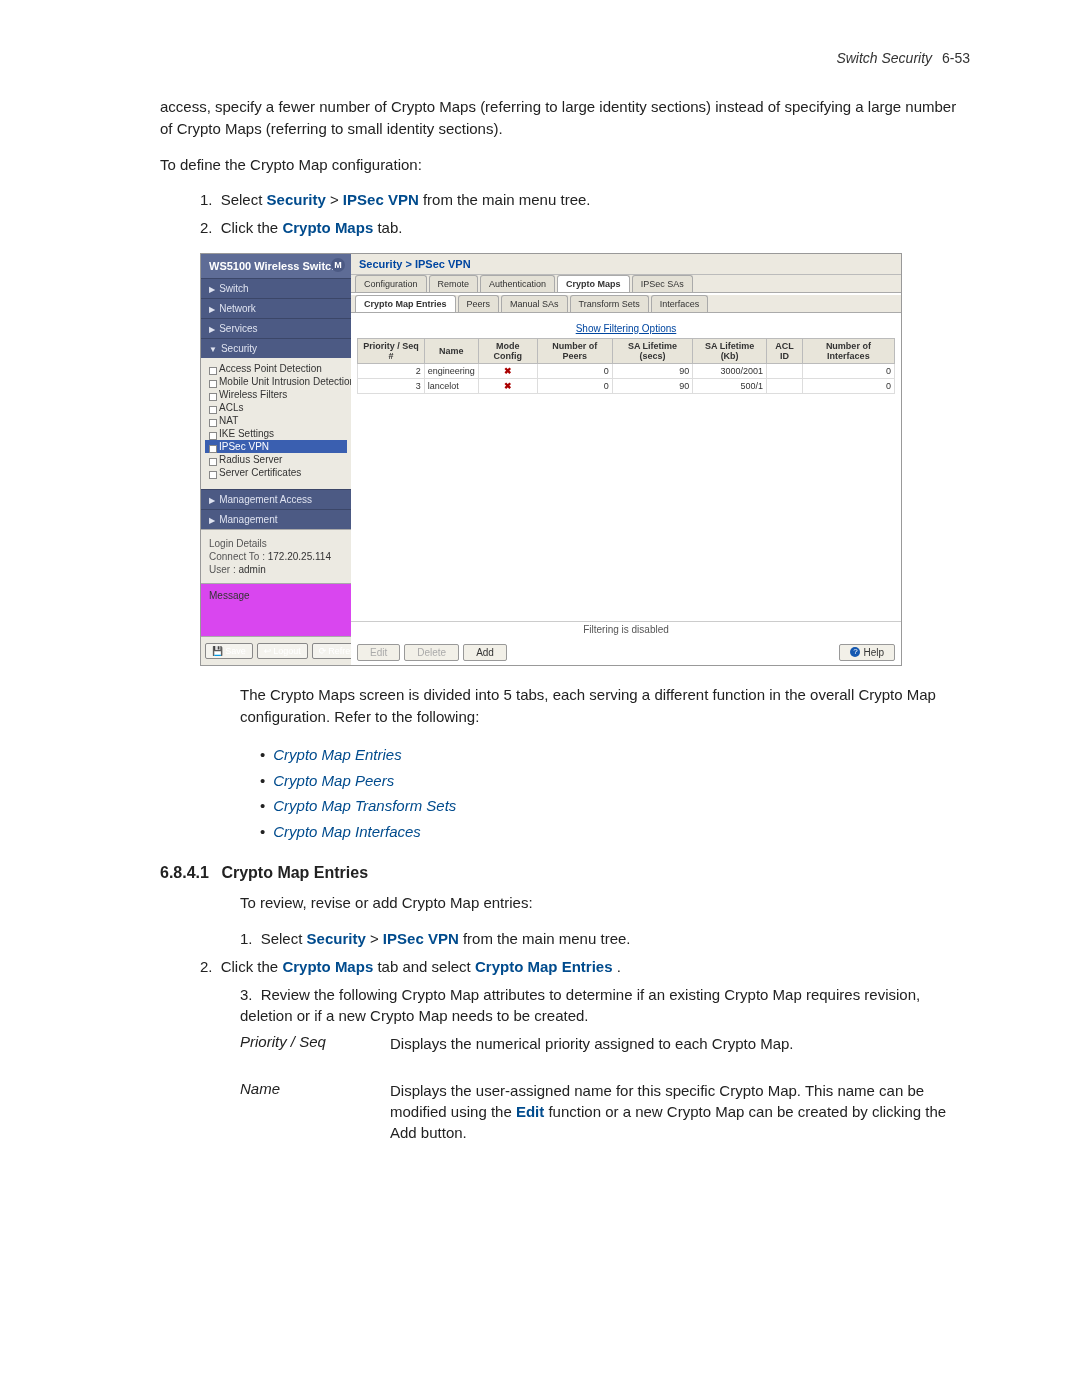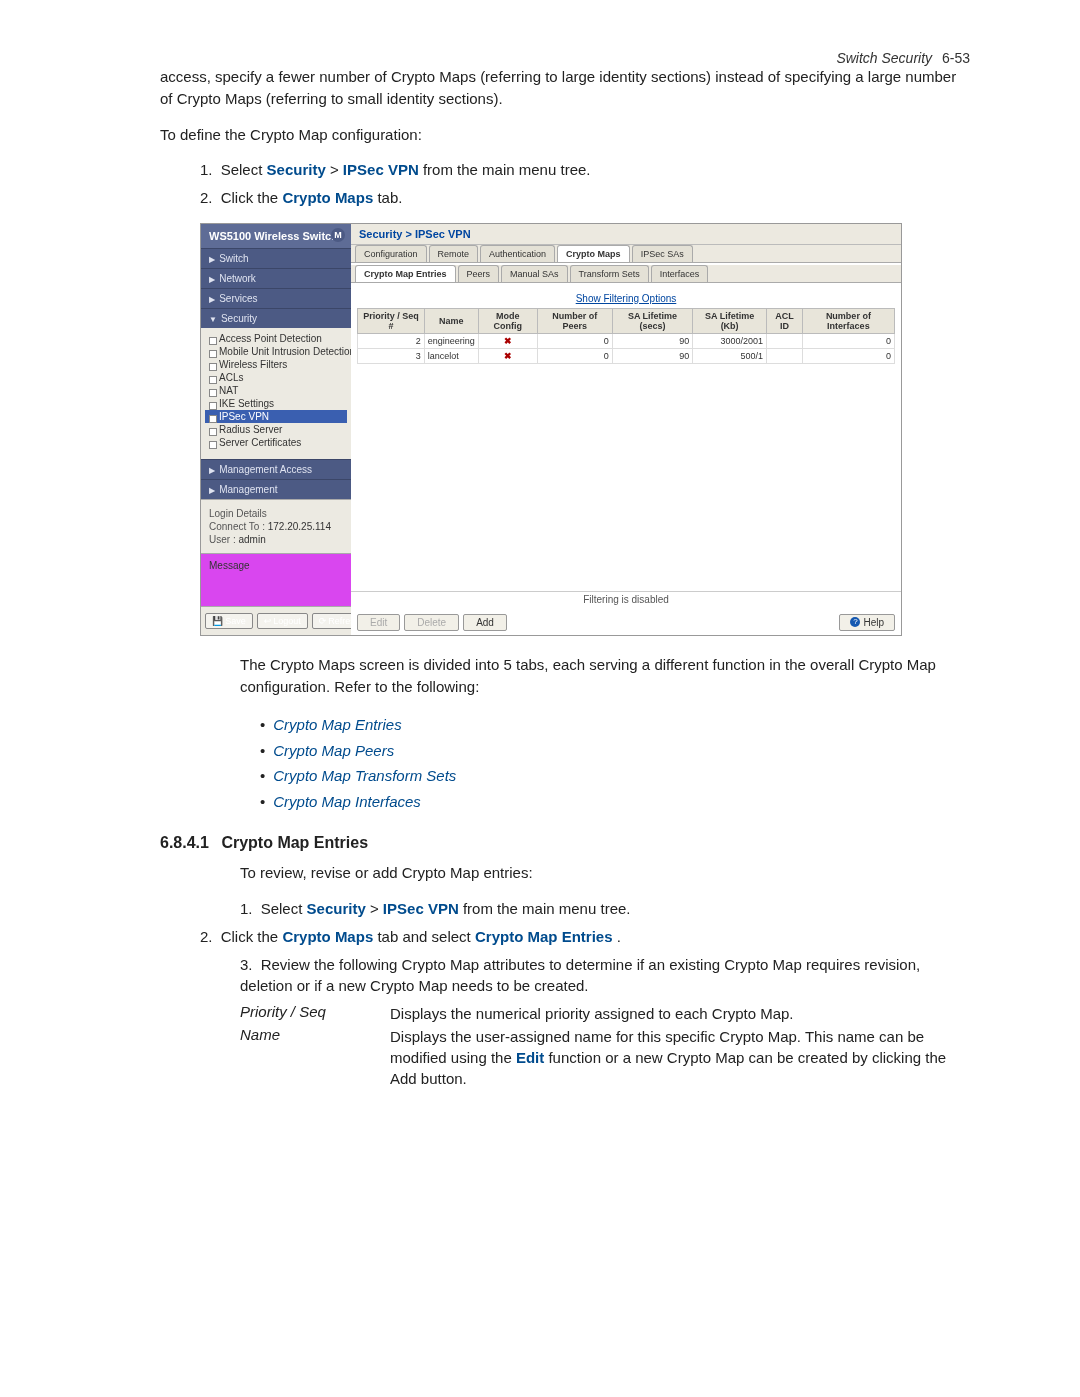--- a/index.html
+++ b/index.html
@@ -1,17 +1,17 @@
 <!DOCTYPE html>
 <html><head>
 <meta charset="utf-8">
 <style>
   html,body{margin:0;padding:0;background:#fff;font-family:Arial,Helvetica,sans-serif;color:#222}
   .page{width:1080px;min-height:1397px;margin:0 auto;position:relative;padding:50px 110px 60px 160px;box-sizing:border-box}
-  .hdr{text-align:right;font-style:italic;font-size:14px;color:#333;}
+  .hdr{text-align:right;font-style:italic;font-size:14px;color:#333;margin-bottom:30px}
   .hdr .pg{font-style:normal;margin-left:6px}
   .body-text{font-size:15px;line-height:1.45;margin:0 0 14px 0}
   .indent1{margin-left:40px}
   .step{font-size:15px;line-height:1.45;margin:6px 0 6px 40px}
   .step .num{margin-right:4px}
   .blue-bold{color:#004b8d;font-weight:bold}
   .figure{margin:14px 0 18px 40px;border:1px solid #999;width:700px;font-size:10px;color:#333;background:#ece9e0}
   .fig-top{display:flex}
   .fig-left{width:150px;background:#4c5a84;color:#fff}
   .fig-title{background:#5e6c96;padding:6px 8px;font-size:11px;font-weight:bold;position:relative}
@@ -48,21 +48,21 @@
   .bb-btn.dis{color:#aaa}
   .help-btn{border:1px solid #999;background:#f2f0e8;padding:2px 10px;font-size:10px;border-radius:2px;display:flex;align-items:center;gap:3px}
   .help-dot{width:10px;height:10px;border-radius:50%;background:#1558b0;color:#fff;font-size:8px;text-align:center;line-height:10px}
   .after-fig{margin-left:80px;font-size:15px;line-height:1.45}
   .bullets{margin:10px 0 20px 100px}
   .bullets .bi{font-size:15px;line-height:1.7}
   .bullets .dot{margin-right:8px}
   .link-ital{color:#004b8d;font-style:italic}
   .sec-head{font-size:16px;font-weight:bold;margin:18px 0 10px 0}
   .sec-head .secnum{margin-right:8px}
-  .dl{margin-left:80px;display:grid;grid-template-columns:150px 1fr;row-gap:2px;font-size:15px}
+  .dl{margin-left:80px;display:grid;grid-template-columns:150px 1fr;row-gap:26px;font-size:15px}
   .dl .dt{font-style:italic}
   .dl .dd{line-height:1.4}
 </style>
 </head>
 <body>
 
 <div class="page">
 
   <div class="hdr">
     <span>Switch Security</span>

